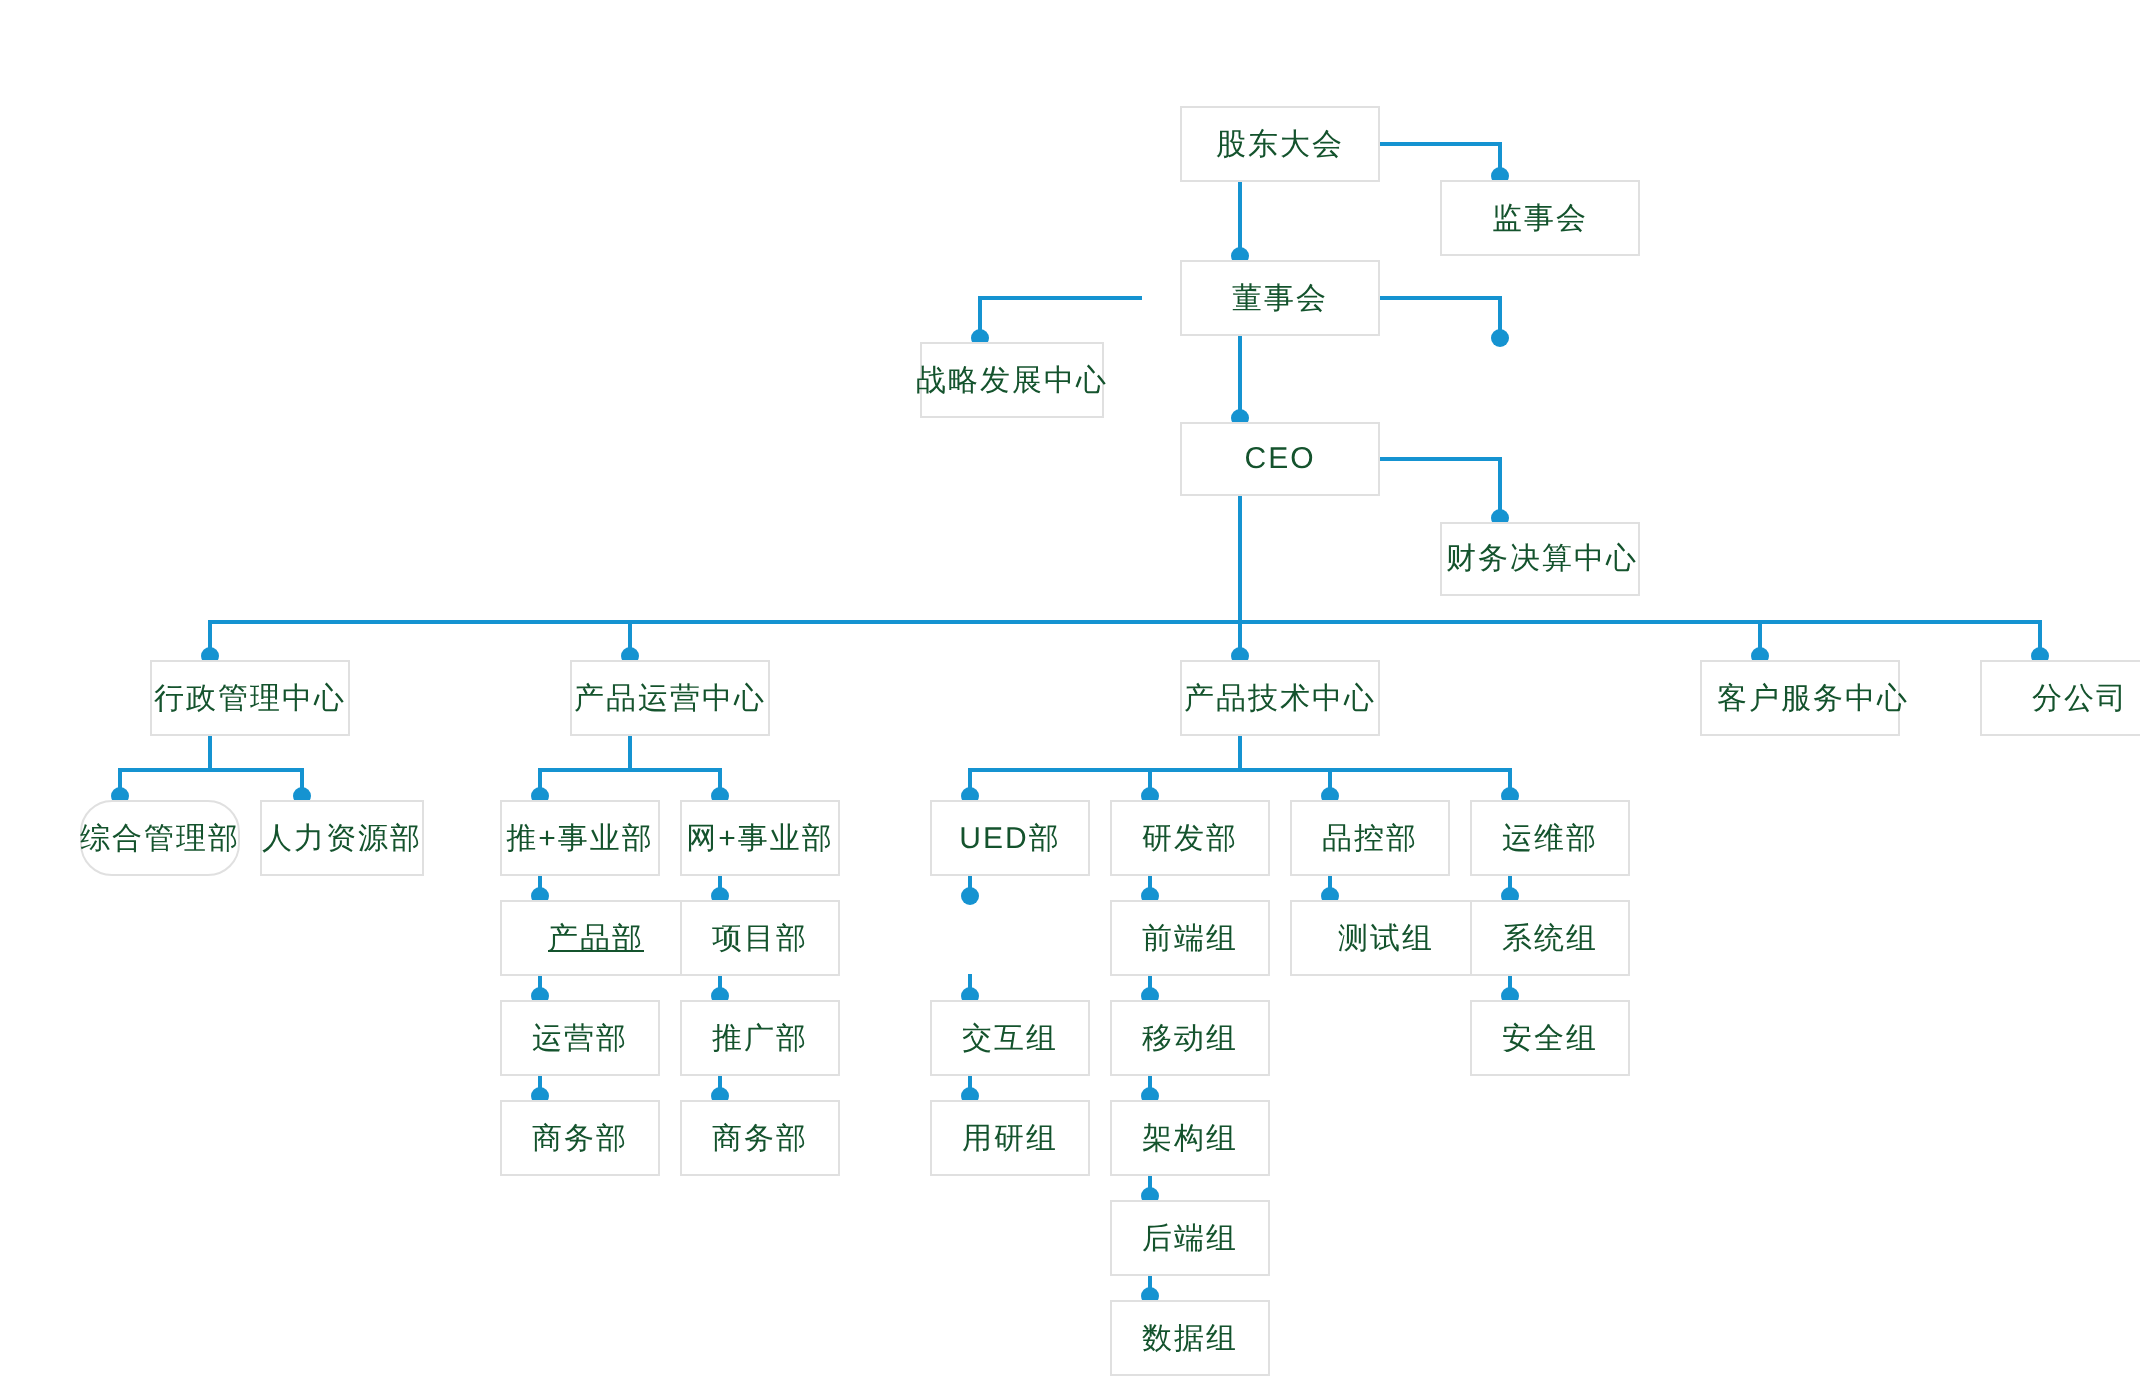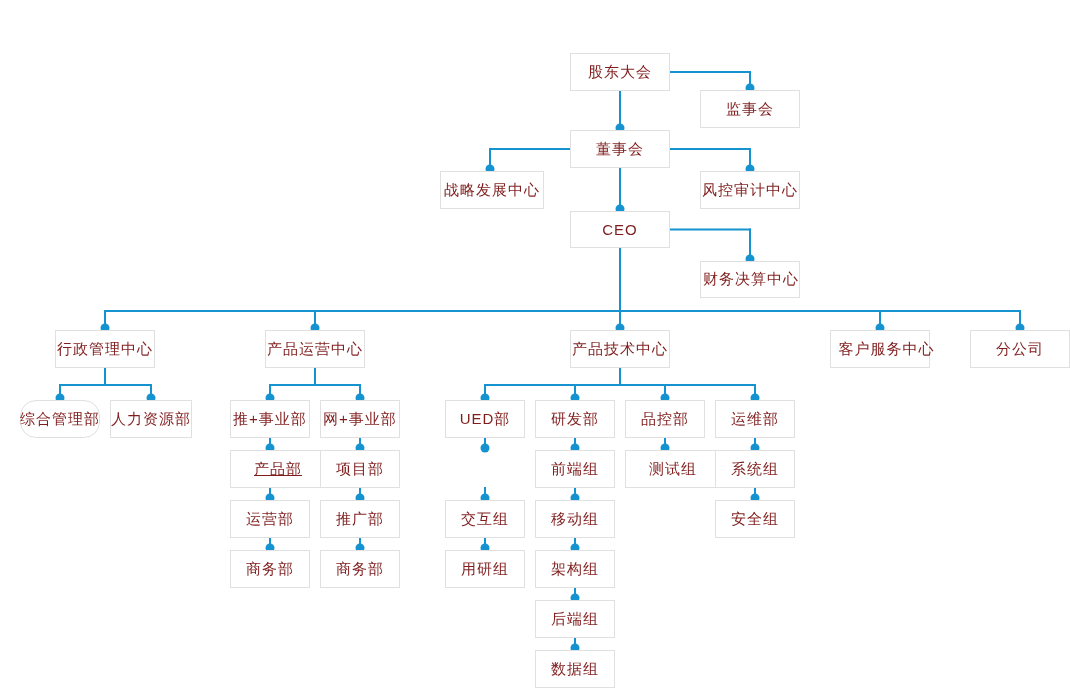--- a/index.html
+++ b/index.html
@@ -20,28 +20,29 @@
     left: 0;
     top: 0;
     width: 1070px;
     height: 689px;
   }
   .node {
     position: absolute;
     box-sizing: border-box;
     background: #ffffff;
     border: 1px solid #e0e0e0;
-    color: #7f1d1d;
+    color: #14532d;
     font-size: 15px;
     display: flex;
     align-items: center;
     justify-content: center;
     letter-spacing: 1px;
     white-space: nowrap;
     z-index: 2;
+    margin-left: 20px;
   }
 </style>
 </head>
 <body>
 
 <div id="org-chart">
   <svg id="connector-svg" xmlns="http://www.w3.org/2000/svg" viewBox="0 0 1070 689">
       <line x1="620" y1="91" x2="620" y2="130" stroke="#1593d1" stroke-width="2" stroke-linecap="square"></line>
       <line x1="670" y1="72" x2="750" y2="72" stroke="#1593d1" stroke-width="2" stroke-linecap="square"></line>
       <line x1="750" y1="72" x2="750" y2="90" stroke="#1593d1" stroke-width="2" stroke-linecap="square"></line>
@@ -129,25 +130,22 @@
     </svg>
 <div class="node" style="left: 570px; top: 53px; width: 100px; height: 38px;">
       <span>股东大会</span>
     </div>
     <div class="node" style="left: 700px; top: 90px; width: 100px; height: 38px;">
       <span>监事会</span>
     </div>
     <div class="node" style="left: 570px; top: 130px; width: 100px; height: 38px;">
       <span>董事会</span>
     </div>
-    <div class="node" style="left: 440px; top: 171px; width: 104px; height: 38px;">
+    <div class="node" style="left: 440px; top: 171px; width: 92px; height: 38px;">
       <span>战略发展中心</span>
-    </div>
-    <div class="node" style="left: 700px; top: 171px; width: 100px; height: 38px;">
-      <span>风控审计中心</span>
     </div>
     <div class="node" style="left: 570px; top: 211px; width: 100px; height: 37px; justify-content: center;">
       <span>CEO</span>
     </div>
     <div class="node" style="left: 700px; top: 261px; width: 100px; height: 37px; justify-content: flex-end;">
       <span>财务决算中心</span>
     </div>
     <div class="node" style="left: 55px; top: 330px; width: 100px; height: 38px;">
       <span>行政管理中心</span>
     </div>

